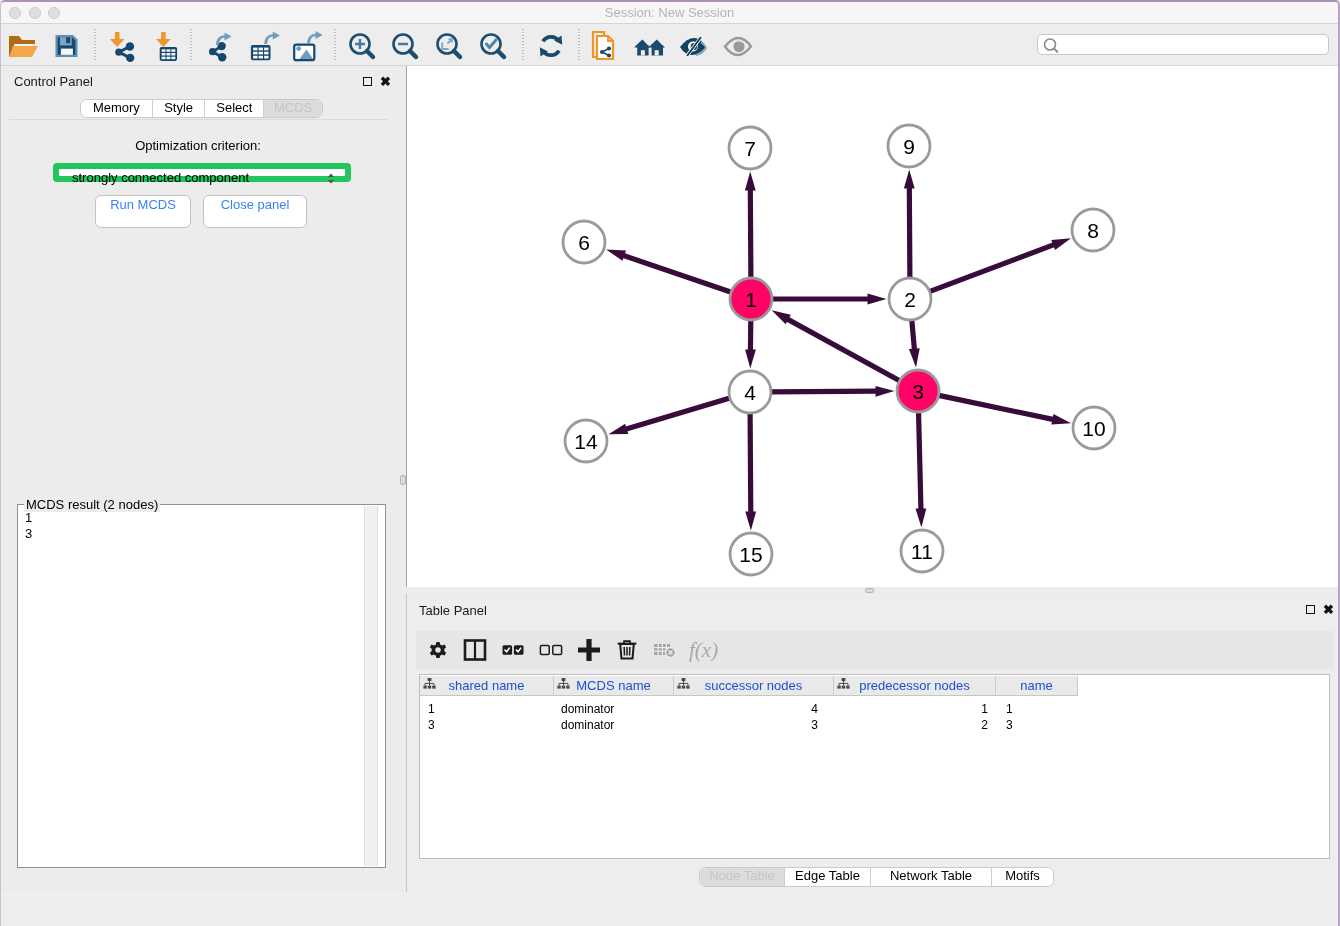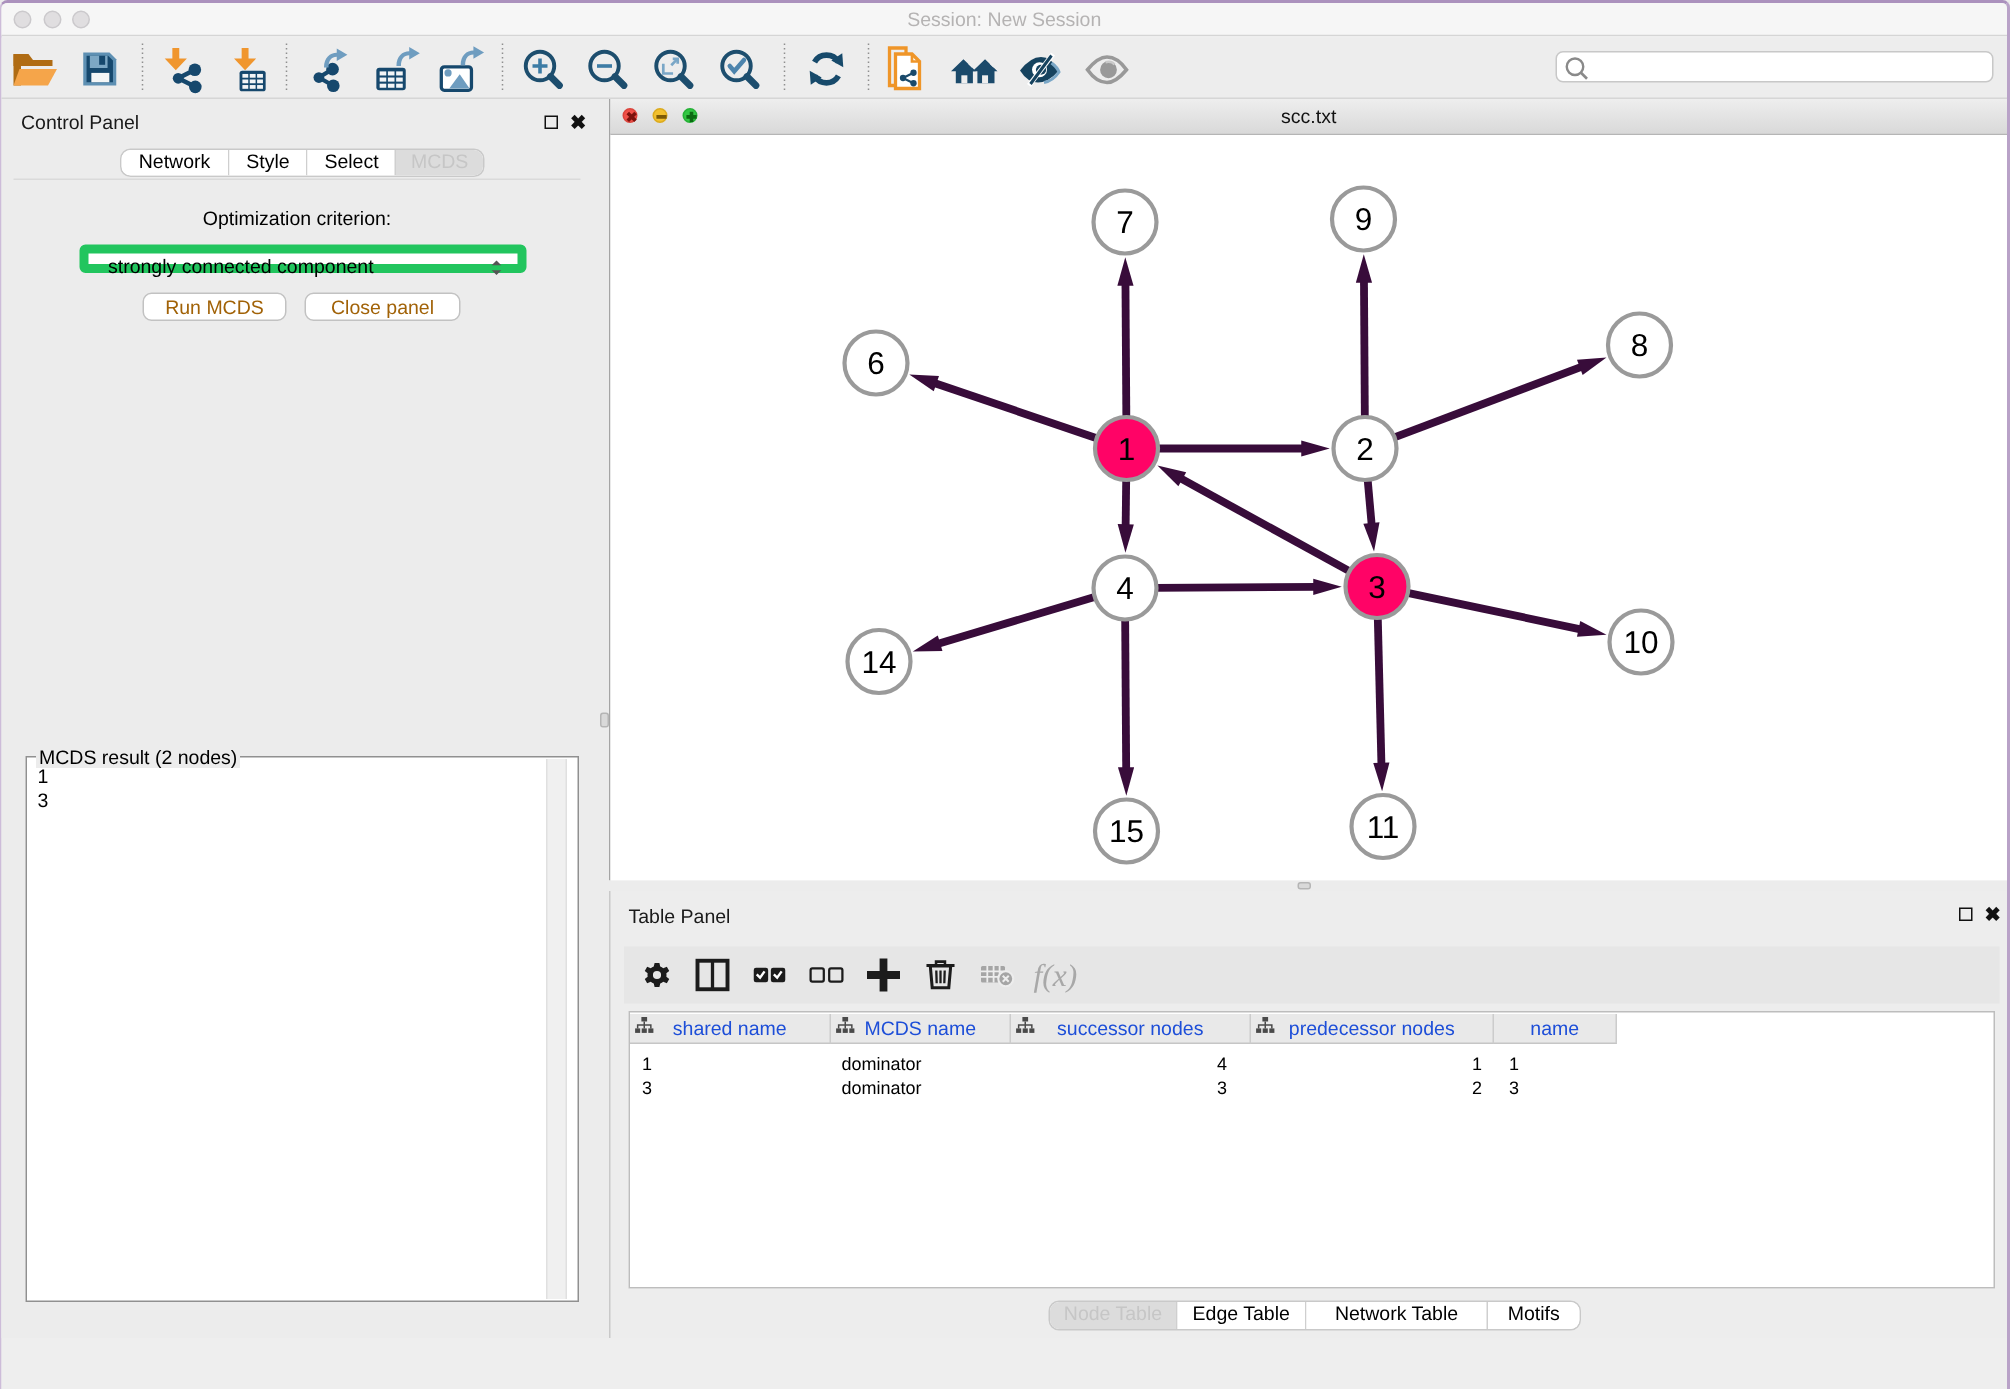--- a/index.html
+++ b/index.html
@@ -27,21 +27,21 @@
 .xicon { position:absolute; font-size:13px; font-weight:bold; color:#111; line-height:10px;}
 
 .tabset { position:absolute; display:flex; height:19px; border-radius:7px; overflow:hidden; border:1px solid #c9c9c9; background:#fff; font-size:13px; }
 .tabset .tab { display:flex; align-items:center; justify-content:center; border-right:1px solid #cfcfcf; color:#000; background:#fff; padding-bottom:3px; }
 .tabset .tab:last-child { border-right:none; }
 .tabset .tab.sel { background:#dcdcdc; color:#c6c6c6; }
 
 #cpinner { position:absolute; left:8px; top:53px; width:378px; height:765px; border-top:1px solid #dadada; }
 #optlabel { position:absolute; left:0; top:18px; width:100%; text-align:center; font-size:13px; color:#000; }
 #dropdown { position:absolute; left:44px; top:43px; width:298px; height:19px; background:#fff; border:6px solid #22c55e; border-radius:4px; font-size:13px; color:#000; line-height:18px; padding-left:13px; }
-.btn { position:absolute; height:19px; background:#fff; border:1px solid #c2c2c2; border-radius:6px; font-size:13px; color:#a16207; text-align:center; line-height:17px; }
+.btn { position:absolute; height:33px; background:#fff; border:1px solid #c2c2c2; border-radius:6px; font-size:13px; color:#3b82f6; text-align:center; line-height:17px; }
 
 #groupbox { position:absolute; left:8px; top:384px; width:369px; height:364px; background:#fff; border:1px solid #909090; }
 #gbtitle { position:absolute; left:6px; top:-8px; background:#ececec; font-size:13px; padding:0 2px; color:#000; }
 #gbtext { position:absolute; left:7px; top:5px; font-size:13px; color:#000; line-height:16px; }
 #gbscroll { position:absolute; right:7px; top:1px; width:14px; height:360px; background:#f0f0f0; border-left:1px solid #e0e0e0; border-right:1px solid #e0e0e0;}
 
 #vsplit { left:396px; top:64px; width:9px; height:826px; background:#ececec; }
 #vhandle { position:absolute; left:3px; top:409px; width:6px; height:10px; background:#d9d9d9; border:1px solid #b5b5b5; border-radius:2px; }
 
 #netwin { left:405px; top:64px; width:932px; height:521px; background:#fff; border-left:1px solid #a5a5a5; }
@@ -241,21 +241,21 @@
         <line x1="3" y1="2.5" x2="7" y2="6.5" stroke="#8a8a8a" stroke-width="1.8"></line>
       </g>
     </svg>
   </div>
 
   <div id="cpanel" class="abs">
     <div class="ptitle" style="left:13px; top:8px;">Control Panel</div>
     <div class="flicon" style="left:362px; top:11px;"></div>
     <div class="xicon" style="left:379px; top:11px;">✖</div>
     <div class="tabset" style="left:79px; top:33px; width:243px;">
-      <div class="tab" style="width:72px;">Network</div>
+      <div class="tab" style="width:72px;">Memory</div>
       <div class="tab" style="width:53px;">Style</div>
       <div class="tab" style="width:59px;">Select</div>
       <div class="tab sel" style="width:58px;">MCDS</div>
     </div>
     <div id="cpinner">
       <div id="optlabel">Optimization criterion:</div>
       <div id="dropdown">strongly connected component
         <svg width="8" height="11" style="position:absolute; right:10px; top:3.5px;" viewBox="0 0 8 11">
           <path d="M0.8 3.9 L4 0.6 L7.2 3.9 Z M0.8 7.1 L4 10.4 L7.2 7.1 Z" fill="#555"></path>
         </svg>
@@ -268,31 +268,20 @@
         <div id="gbscroll"></div>
       </div>
     </div>
   </div>
 
   <div id="vsplit" class="abs">
       <div id="vhandle"></div>
     </div>
 
   <div id="netwin" class="abs">
-    <div id="nettitle">
-      <div class="mtl" style="left:8px; background:#f15149; border-color:#db453d;"></div>
-      <div class="mtl" style="left:28px; background:#f2c02e; border-color:#dcab1e;"></div>
-      <div class="mtl" style="left:48px; background:#33c643; border-color:#25b236;"></div>
-      <svg width="70" height="24" style="position:absolute; left:0; top:0;" viewBox="0 0 70 24">
-        <path d="M11.5 9.3 L16.7 14.5 M16.7 9.3 L11.5 14.5" stroke="#7d120d" stroke-width="2.4"></path>
-        <path d="M30.6 11.9 L37.4 11.9" stroke="#7c5a06" stroke-width="2.4"></path>
-        <path d="M50.6 11.9 L57.4 11.9 M54 8.5 L54 15.3" stroke="#0b6b12" stroke-width="2.4"></path>
-      </svg>
-      <span>scc.txt</span>
-    </div>
     <div id="netcanvas">
       <svg width="931" height="503" viewBox="0 0 931 503" style="margin-left:-1px;">
         <g stroke="#380c3a" stroke-width="5.2">
           <line x1="344.9" y1="189.0" x2="344.3" y2="97.5"></line>
           <line x1="326.1" y1="202.5" x2="215.4" y2="164.8"></line>
           <line x1="365.0" y1="209.0" x2="464.5" y2="209.0"></line>
           <line x1="344.8" y1="229.0" x2="344.4" y2="262.5"></line>
           <line x1="503.9" y1="189.0" x2="503.3" y2="95.5"></line>
           <line x1="522.7" y1="201.9" x2="650.0" y2="153.9"></line>
           <line x1="505.7" y1="228.9" x2="508.6" y2="261.6"></line>

